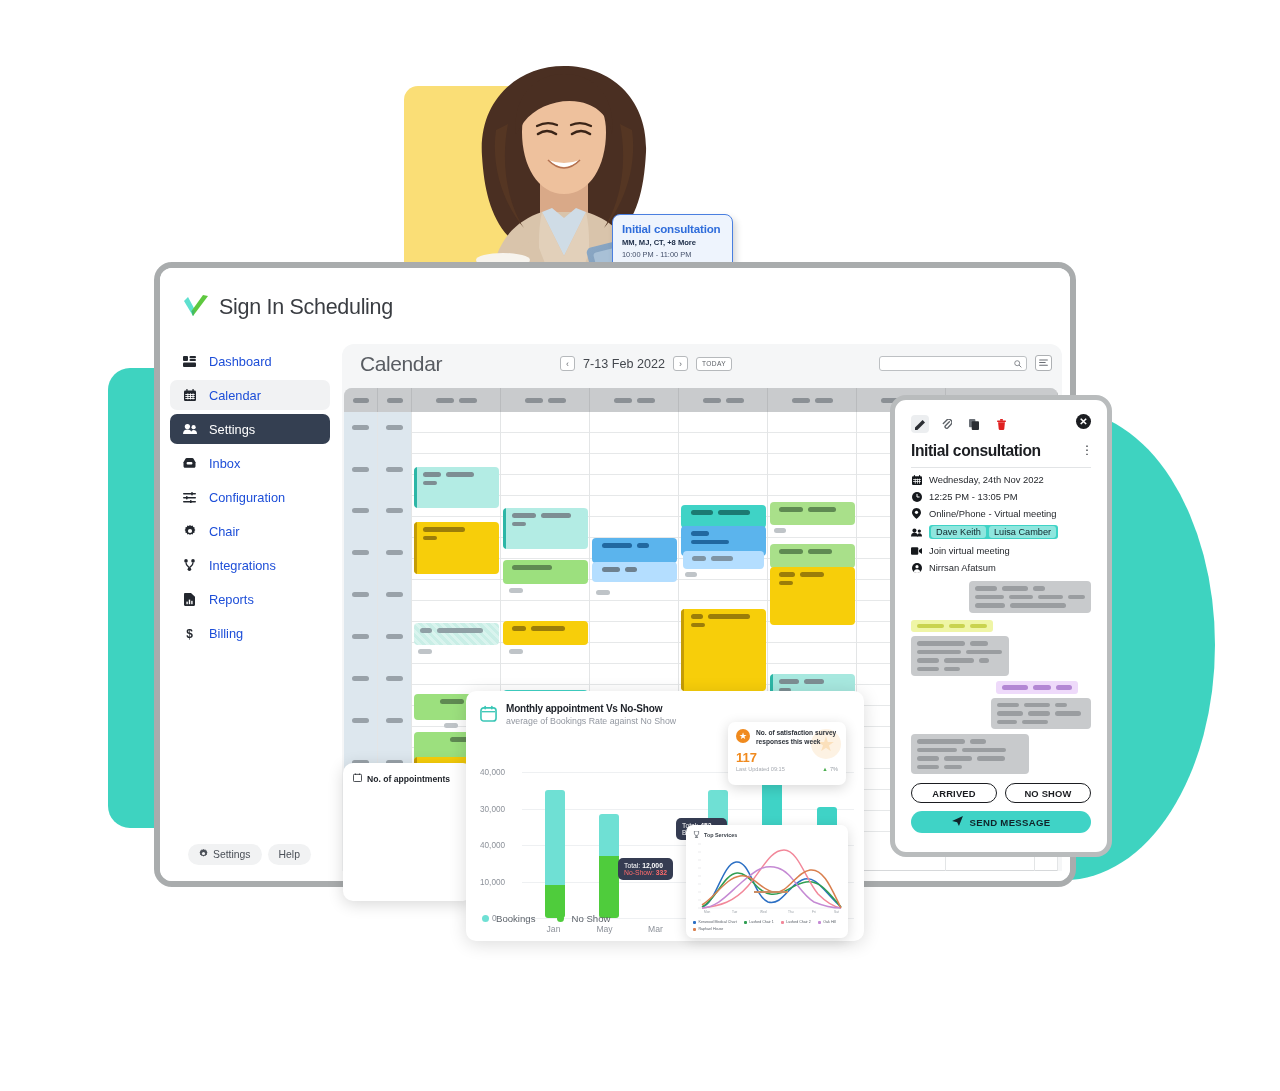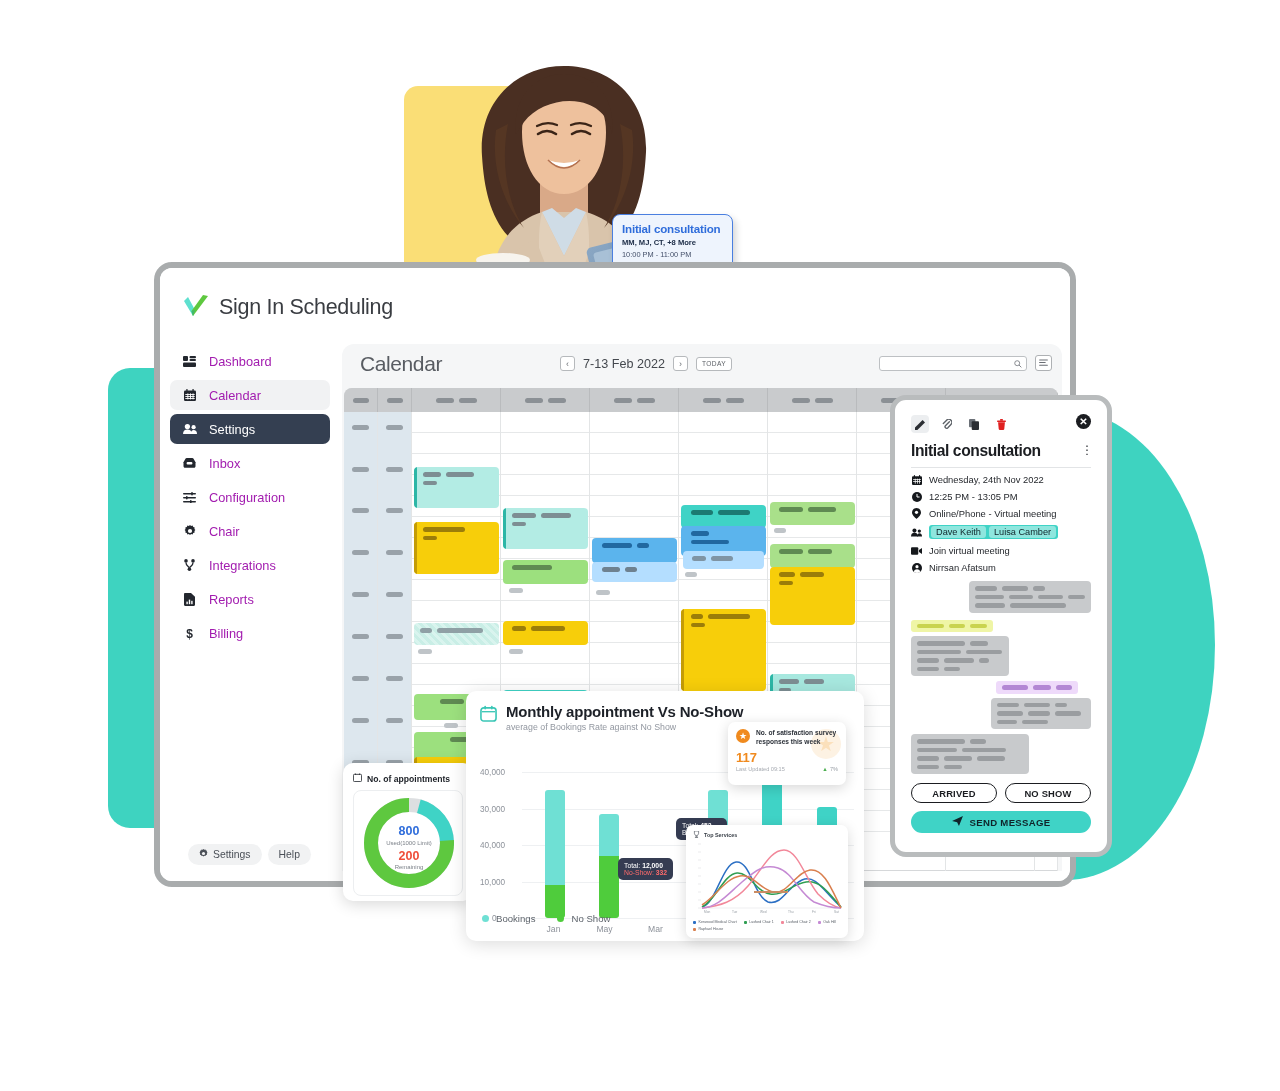--- a/index.html
+++ b/index.html
@@ -53,21 +53,21 @@
 
   .brand { position:absolute; left:22px; top:26px; display:flex; align-items:center; gap:9px; }
   .brand-logo { width:28px; height:26px; }
   .brand-name { font-size:21.5px; color:#3a3d42; letter-spacing:-.3px; }
 
   
   .sidebar { position:absolute; left:10px; top:78px; width:160px; }
   .nav-item {
     display:flex; align-items:center; gap:12px;
     height:30px; padding:0 12px; border-radius:7px;
-    font-size:12.8px; color:#a21caf; margin-bottom:4px;
+    font-size:12.8px; color:#1d4ed8; margin-bottom:4px;
   }
   .nav-item .ico { width:15px; height:15px; display:flex; align-items:center; justify-content:center; flex:0 0 15px; }
   .nav-item.hover { background:#f1f2f3; }
   .nav-item.active { background:#343f51; color:#ffffff; }
   .nav-item.active .ico svg { fill:#fff; }
   .nav-item .ico svg { fill:#23272e; }
 
   .bottom-bar { position:absolute; left:28px; bottom:16px; display:flex; gap:6px; }
   .pill { display:flex; align-items:center; gap:5px; height:21px; padding:0 11px;
           border-radius:11px; background:#f1f2f3; font-size:10.4px; color:#4a4f57; }
@@ -152,21 +152,21 @@
   .donut-title { display:flex; align-items:center; gap:5px; font-size:8.6px; font-weight:700; color:#20242a; }
   .donut-box { margin-top:6px; height:106px; border:1px solid #eceef0; border-radius:8px; position:relative; }
 
   
   .bar-card {
     position:absolute; left:466px; top:691px; width:398px; height:250px;
     background:#fff; border-radius:10px; box-shadow:0 3px 18px rgba(0,0,0,.14);
     padding:12px 14px 0 14px; overflow:hidden;
   }
   .bc-head { display:flex; gap:9px; align-items:flex-start; }
-  .bc-title { font-size:15px; font-weight:700; color:#1d2128; letter-spacing:-.2px; }
+  .bc-title { font-size:10px; font-weight:700; color:#1d2128; letter-spacing:-.2px; }
   .bc-sub { font-size:8.8px; color:#9297a0; margin-top:2px; }
   .plot { position:absolute; left:14px; right:10px; top:52px; height:146px;margin-top:29px; }
   .ytick { position:absolute; left:0; font-size:8.2px; color:#8d929a; transform:translateY(-50%); }
   .gline { position:absolute; left:42px; right:0; height:1px; background:#eef0f2; }
   .bars { position:absolute; left:48px; right:0; top:0; bottom:0; display:flex; }
   .bcol { flex:1; position:relative; }
   .bseg { position:absolute; left:50%; transform:translateX(-50%); width:20px; }
   .xtick { position:absolute; top:152px; font-size:8.6px; color:#8d929a; text-align:center; }
   .legend { position:absolute; left:16px; top:222px; display:flex; gap:22px; align-items:center; }
   .lg { display:flex; align-items:center; gap:7px; font-size:9.6px; color:#5d636b; }
@@ -1063,37 +1063,20 @@
 
   <div class="donut-card">
     <div class="donut-title">
       <span><svg width="9" height="9" viewBox="0 0 12 12">
             <rect x=".6" y="1.8" width="10.8" height="9.6" rx="1.2" fill="none" stroke="#20242a" stroke-width="1.1"></rect>
             <rect x="2.6" y=".4" width="1" height="2.4" rx=".5" fill="#20242a"></rect>
             <rect x="8.4" y=".4" width="1" height="2.4" rx=".5" fill="#20242a"></rect>
           </svg></span>
       <span>No. of appointments</span>
     </div>
-    <div class="donut-box">
-      <svg width="110" height="104" viewBox="0 0 110 104" style="position:absolute;left:0;top:0">
-
-        <g transform="translate(55,52)">
-
-          <circle r="38" fill="none" stroke="#dddfe1" stroke-width="14"></circle>
-
-          <circle r="38" fill="none" stroke="#3fd3c6" stroke-width="14" stroke-dasharray="52 187" stroke-dashoffset="-10" transform="rotate(-90)"></circle>
-
-          <circle r="38" fill="none" stroke="#5ec83f" stroke-width="14" stroke-dasharray="182 57" stroke-dashoffset="-57" transform="rotate(-90)"></circle>
-        </g>
-        <text x="55" y="44" text-anchor="middle" font-family="Liberation Sans, sans-serif" font-size="12.5" font-weight="700" fill="#2f6ddb">800</text>
-        <text x="55" y="54" text-anchor="middle" font-family="Liberation Sans, sans-serif" font-size="6" fill="#7b8088">Used(1000 Limit)</text>
-        <text x="55" y="69" text-anchor="middle" font-family="Liberation Sans, sans-serif" font-size="12.5" font-weight="700" fill="#ef4e3a">200</text>
-        <text x="55" y="78" text-anchor="middle" font-family="Liberation Sans, sans-serif" font-size="6" fill="#7b8088">Remaining</text>
-      </svg>
-    </div>
   </div>
 
   <div class="bar-card">
     <div class="bc-head">
       <span style="margin-top:2px">
         <svg width="17" height="17" viewBox="0 0 18 18">
             <rect x="1" y="3" width="16" height="14" rx="3" fill="none" stroke="#3ac6b6" stroke-width="1.7"></rect>
             <rect x="4.6" y=".8" width="1.7" height="4" rx=".85" fill="#3ac6b6"></rect>
             <rect x="11.7" y=".8" width="1.7" height="4" rx=".85" fill="#3ac6b6"></rect>
             <rect x="2" y="6.4" width="14" height="1.4" fill="#3ac6b6"></rect>

